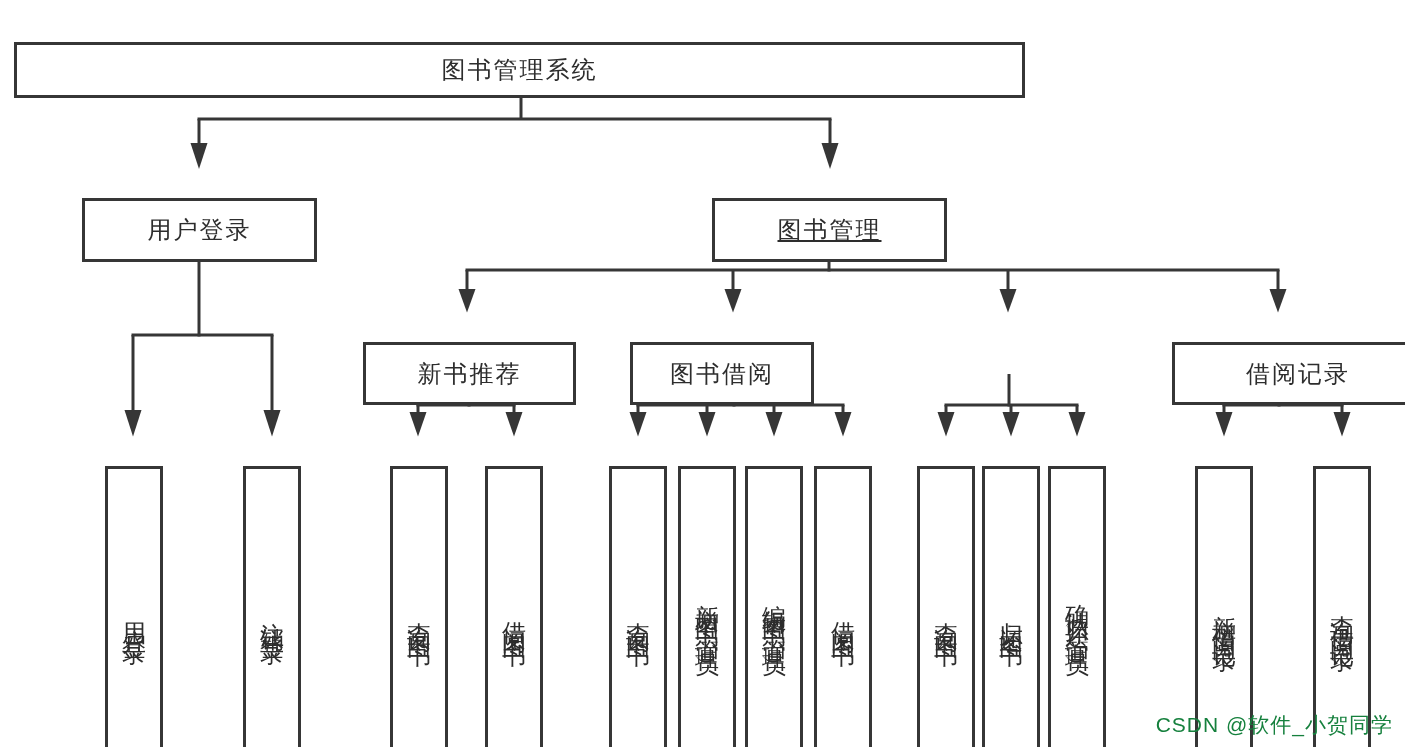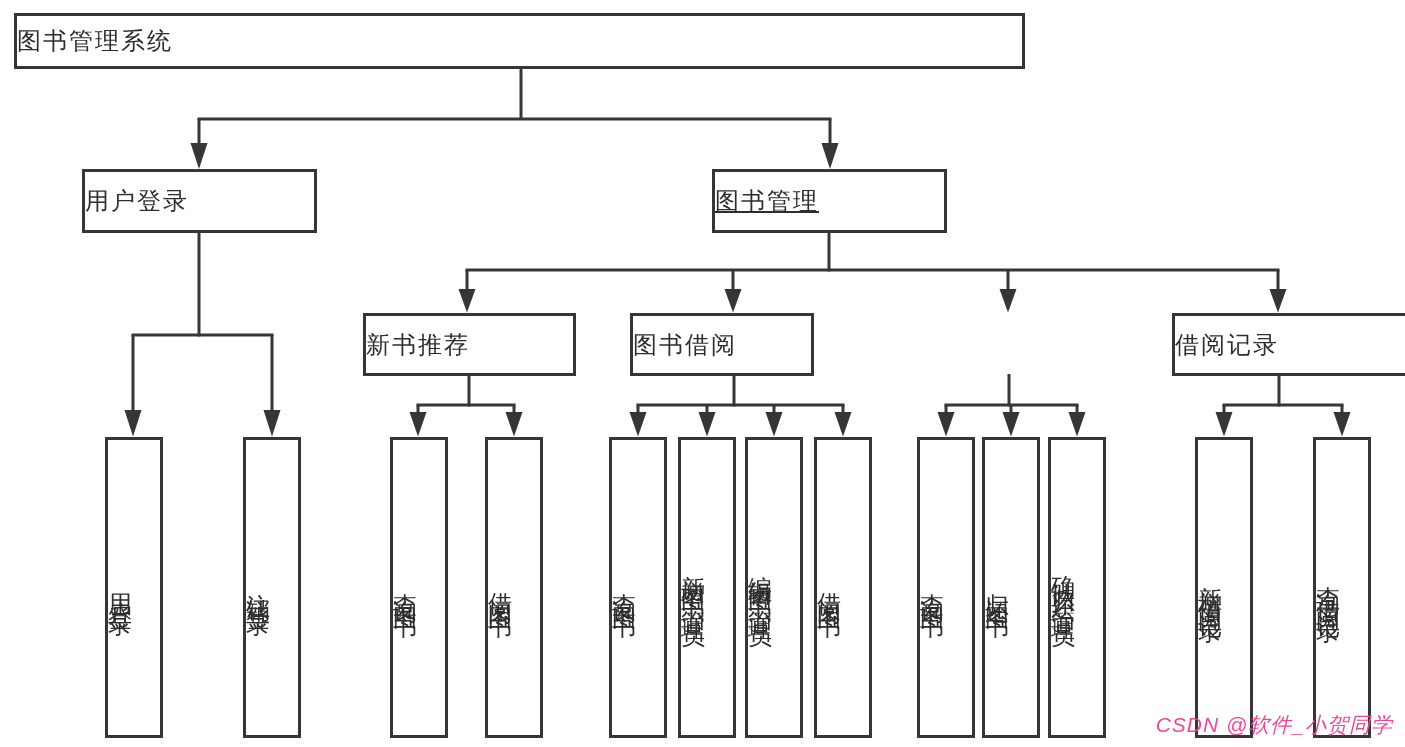--- a/index.html
+++ b/index.html
@@ -30,45 +30,46 @@
     fill: #363636;
     stroke: none;
   }
   .box {
     position: absolute;
     box-sizing: border-box;
     border: 3px solid #363636;
     background: #ffffff;
     display: flex;
     align-items: center;
+    justify-content: center;
     color: #2d2d2d;
+    margin-top: 29px;
   }
   .box .lbl {
     font-size: 24px;
     letter-spacing: 2px;
     white-space: nowrap;
     color: #2d2d2d;
   }
   .box.vert .lbl {
     writing-mode: vertical-rl;
     text-orientation: mixed;
     letter-spacing: 7px;
     font-size: 24px;
     line-height: 1;
   }
   .watermark {
     position: absolute;
     right: 12px;
     bottom: 8px;
     font-size: 21px;
-    color: #ec4899;
+    color: #15803d;
     letter-spacing: 1px;
     white-space: nowrap;
     z-index: 5;
-    font-style: italic;
   }
 </style>
 </head>
 <body>
 
 <div class="stage">
 
   <svg class="connectors" viewBox="0 0 1405 747" xmlns="http://www.w3.org/2000/svg">
 
     <g>

